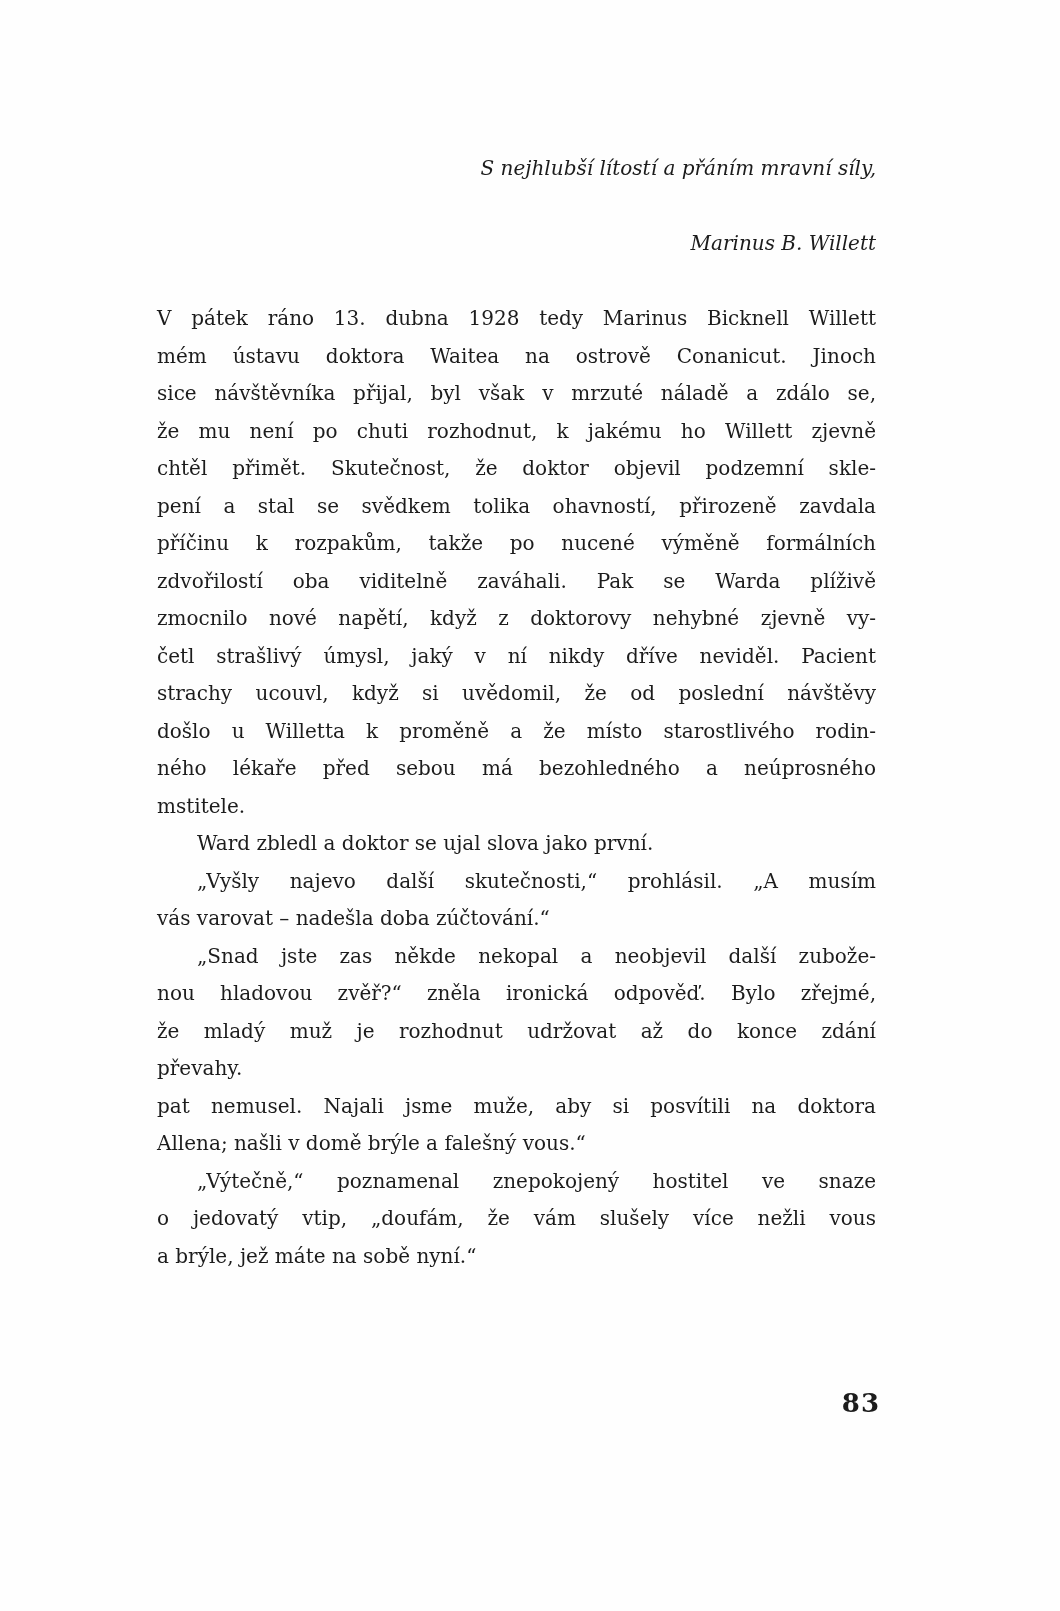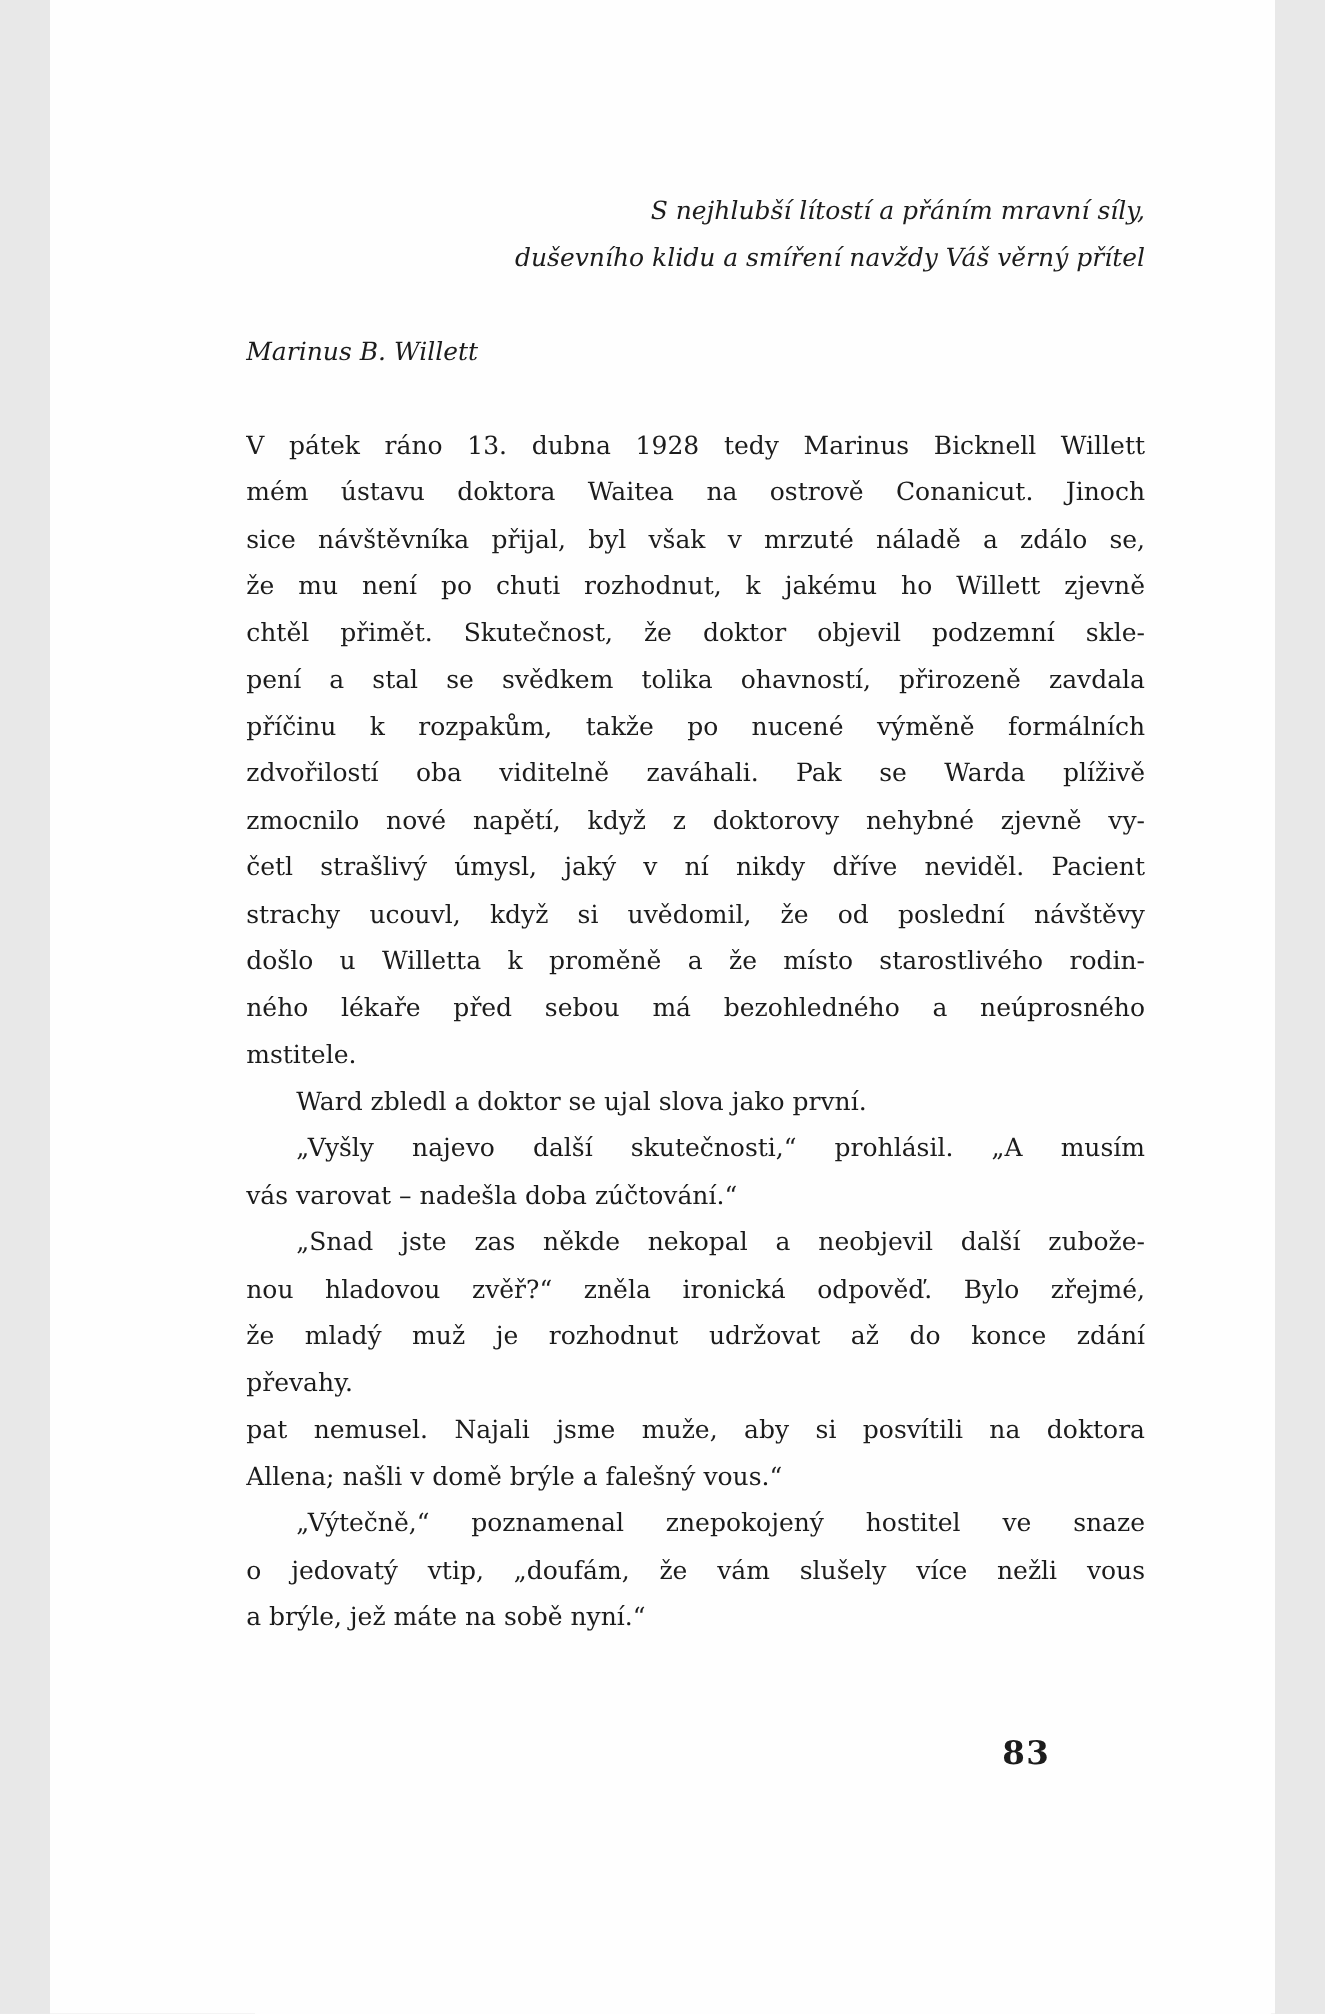--- a/index.html
+++ b/index.html
@@ -2,21 +2,21 @@
 <html><head>
 <meta charset="utf-8">
 <style>
   html, body {
     margin: 0;
     padding: 0;
     background: #e8e8e8;
   }
   .page {
     position: relative;
-    width: 980px;
+    width: 1060px;
     height: 1611px;
     margin: 0 auto;
     background: #fefefe;
     color: #1c1c1c;
     font-family: "DejaVu Serif", "Liberation Serif", serif;
     font-size: 20px;
     line-height: 37.5px;
     overflow: hidden;
   }
   .content {
@@ -27,20 +27,21 @@
   }
   .epigraph {
     text-align: right;
     font-style: italic;
   }
   .epigraph-line {
     text-align: right;
   }
   .signature {
     margin-top: 37.5px;
+    text-align: right;
     font-style: italic;
   }
   .body-text {
     margin-top: 37.5px;
   }
   .paragraph {
     margin: 0;
   }
   .line {
     text-align: justify;
@@ -61,21 +62,20 @@
     letter-spacing: 1px;
   }
 </style>
 </head>
 <body>
 
 <div class="page">
   <div class="content">
     <div class="epigraph">
         <div class="epigraph-line">S nejhlubší lítostí a přáním mravní síly,</div>
-        <div class="epigraph-line">duševního klidu a smíření navždy Váš věrný přítel</div>
       </div>
     <div class="signature">Marinus B. Willett</div>
     <div class="body-text">
         <div class="paragraph">
           <div class="line">V pátek ráno 13. dubna 1928 tedy Marinus Bicknell Willett</div>
           <div class="line">mém ústavu doktora Waitea na ostrově Conanicut. Jinoch</div>
           <div class="line">sice návštěvníka přijal, byl však v mrzuté náladě a zdálo se,</div>
           <div class="line">že mu není po chuti rozhodnut, k jakému ho Willett zjevně</div>
           <div class="line">chtěl přimět. Skutečnost, že doktor objevil podzemní skle-</div>
           <div class="line">pení a stal se svědkem tolika ohavností, přirozeně zavdala</div>

